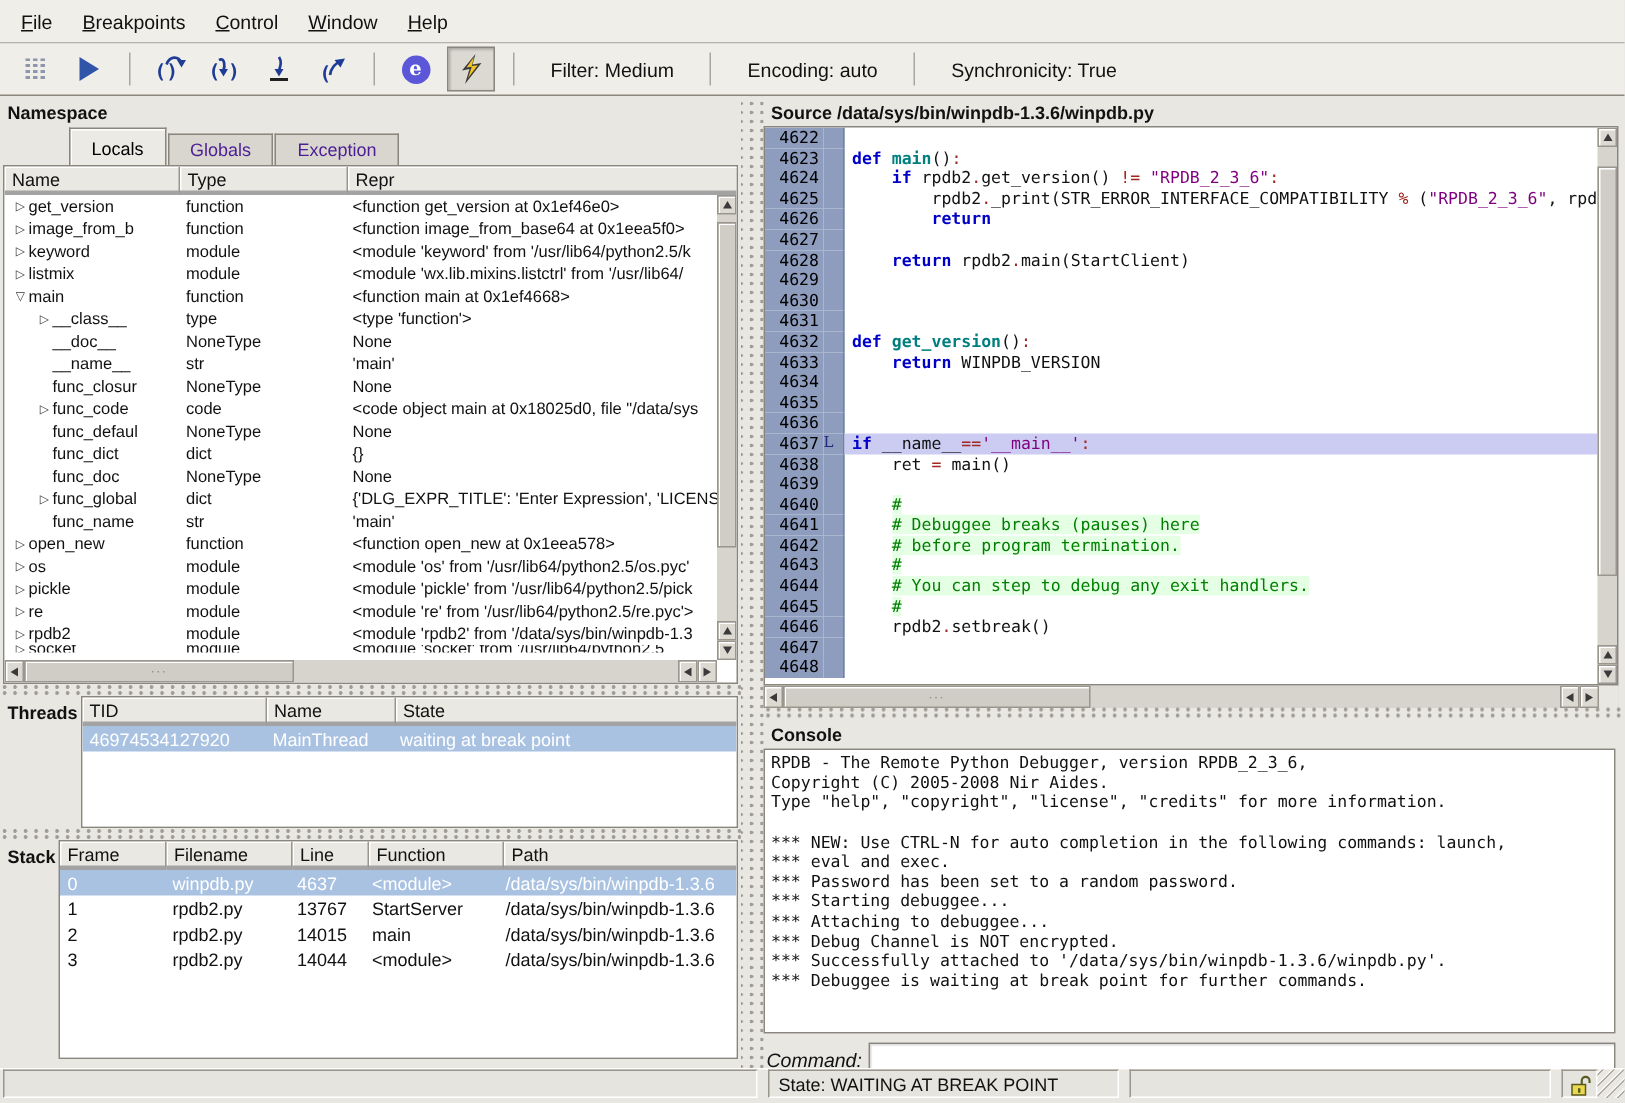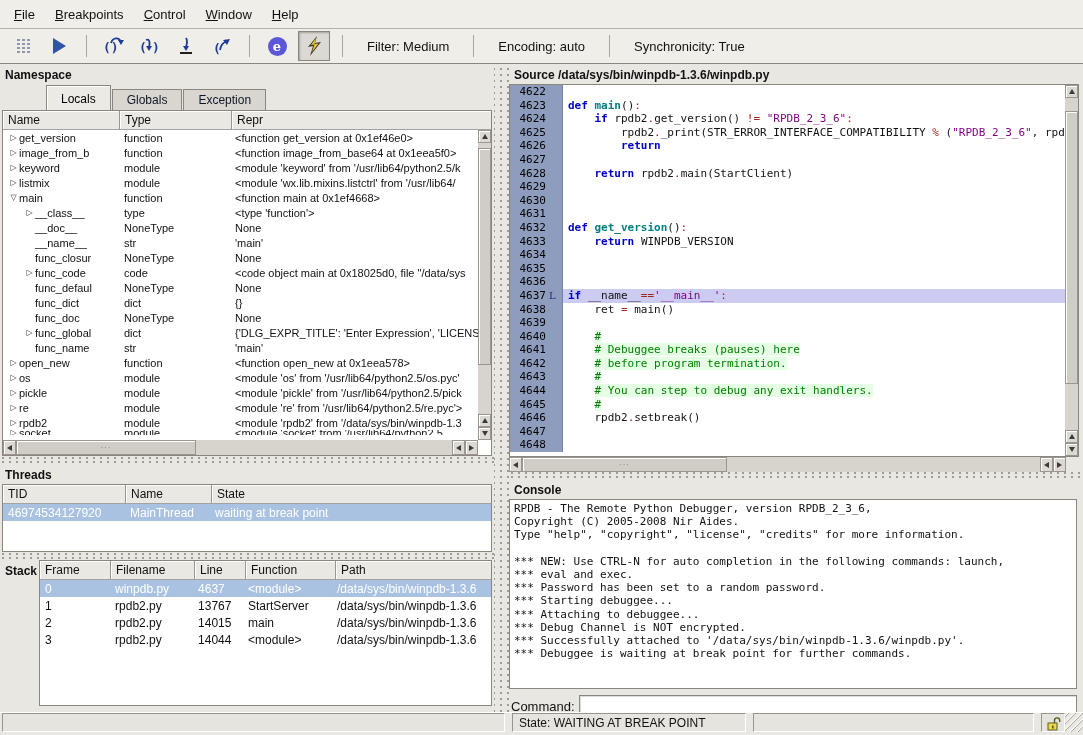--- a/index.html
+++ b/index.html
@@ -38,45 +38,45 @@
   #right{flex:1;display:flex;flex-direction:column;min-width:0;}
   .split-h{height:8px;flex:none;background-image:radial-gradient(circle at 3px 2px,#a09c94 1.1px,transparent 1.4px);
      background-size:7px 4px;cursor:row-resize;}
 
   .caption{font-size:12px;font-weight:bold;padding:4px 0 2px 5px;flex:none;}
 
   
   .tbl{position:relative;margin:0 2px;border:1px solid #8a867e;background:#fff;
        display:flex;flex-direction:column;overflow:hidden;flex:1;}
   .thead{display:flex;height:19px;background:#eae8e2;flex:none;}
-  .th{box-shadow:inset 1px 1px 0 #fff;border-right:1px solid #9a968e;border-bottom:1px solid #a3a3a3;
+  .th{box-shadow:inset 1px 1px 0 #fff;border-right:1px solid #9a968e;border-bottom:3px solid #a3a3a3;
       padding:2px 5px;font-size:12px;white-space:nowrap;overflow:hidden;flex:none;}
   .th.fill{flex:1;border-right:none;}
   .tbody{flex:1;overflow:hidden;position:relative;background:#fff;}
   .tr{display:flex;align-items:center;white-space:nowrap;}
   .tr.sel{background:#a9c2e2;color:#fff;}
   .td{overflow:hidden;padding:0 5px;white-space:nowrap;flex:none;}
   .td.fill{flex:1;}
 
   
   #ns-panel{height:392px;flex:none;display:flex;flex-direction:column;}
   #ns-tabs{display:flex;align-items:flex-end;height:26px;padding-left:6px;flex:none;margin-left:40px;}
   .tab{font-size:12px;padding:3px 14px 4px;border:1px solid #8a867e;border-bottom:none;
-       background:#d9d6cf;color:#0f172a;margin-right:1px;height:21px;box-sizing:border-box;}
+       background:#d9d6cf;color:#4c1d95;margin-right:1px;height:21px;box-sizing:border-box;}
   .tab.active{background:#eceae5;color:#000;height:25px;padding-top:6px;box-shadow:inset 1px 1px 0 #fff;}
   #ns-table .tr{height:15px;font-size:11px;}
   #ns-table .tr.partial{height:5px;overflow:hidden;}
   .c1{width:106px;}.c2{width:101px;}
   #ns-body{margin-right:13px;}
   .exp{display:inline-block;width:11px;font-size:8px;color:#3a3a3a;flex:none;text-align:center;}
   .ind{display:inline-block;flex:none;}
   .ncell{display:flex;align-items:center;overflow:hidden;}
 
   
-  #th-panel{height:88px;flex:none;display:flex;flex-direction:column;}
+  #th-panel{height:88px;flex:none;display:flex;flex-direction:row;}
   #st-panel{height:146px;flex:none;display:flex;}
   #th-table .tr,#st-table .tr{height:17px;font-size:12px;}
   .t1{width:112px;}.t2{width:75px;}
   .s1{width:60px;}.s2{width:73px;}.s3{width:40px;}.s4{width:79px;}
 
   
   #src-panel{height:407px;flex:none;display:flex;flex-direction:column;min-width:0;}
   #src-box{height:371px;flex:none;margin:0 4px 0 0;border:1px solid #8a867e;background:#fff;
            position:relative;overflow:hidden;}
   #src-lines{position:absolute;left:0;top:0;right:13px;bottom:0;overflow:hidden;
@@ -92,21 +92,21 @@
   .s-def{color:#007f7f;font-weight:bold;}
   .s-op{color:#a02820;}
   .s-cmt{color:#007f00;background:#e4ffe4;}
 
   
   #con-panel{flex:1;display:flex;flex-direction:column;min-width:0;}
   #con-box{height:184px;flex:none;margin:0 6px 0 0;border:1px solid #8a867e;background:#fff;
            font-family:"DejaVu Sans Mono",monospace;font-size:11px;line-height:13.2px;
            padding:2px 4px;overflow:hidden;white-space:pre;}
   #cmd-row{display:flex;align-items:center;margin:6px 6px 0 2px;gap:4px;}
-  #cmd-row label{font-size:13px;flex:none;}
+  #cmd-row label{font-size:13px;flex:none;font-style:italic;}
   #cmd-input{flex:1;height:20px;border:1px solid #8a867e;box-shadow:inset 1px 1px 1px rgba(0,0,0,.15);
              font-family:"Liberation Sans",sans-serif;font-size:12px;padding:0 3px;background:#fff;outline:none;}
 
   
   .vsb{position:absolute;right:0;top:19px;bottom:15px;width:13px;background:#d7d4cd;
        display:flex;flex-direction:column;}
   #src-vsb{top:0;bottom:0;}
   .hsb{height:15px;flex:none;background:#d7d4cd;display:flex;align-items:stretch;margin-right:13px;}
   #src-hsb{margin:0 4px 0 0;height:15px;background:#d7d4cd;display:flex;}
   .sb-btn{width:13px;height:13px;flex:none;background:#dcd9d2;border:1px solid #9a968e;

